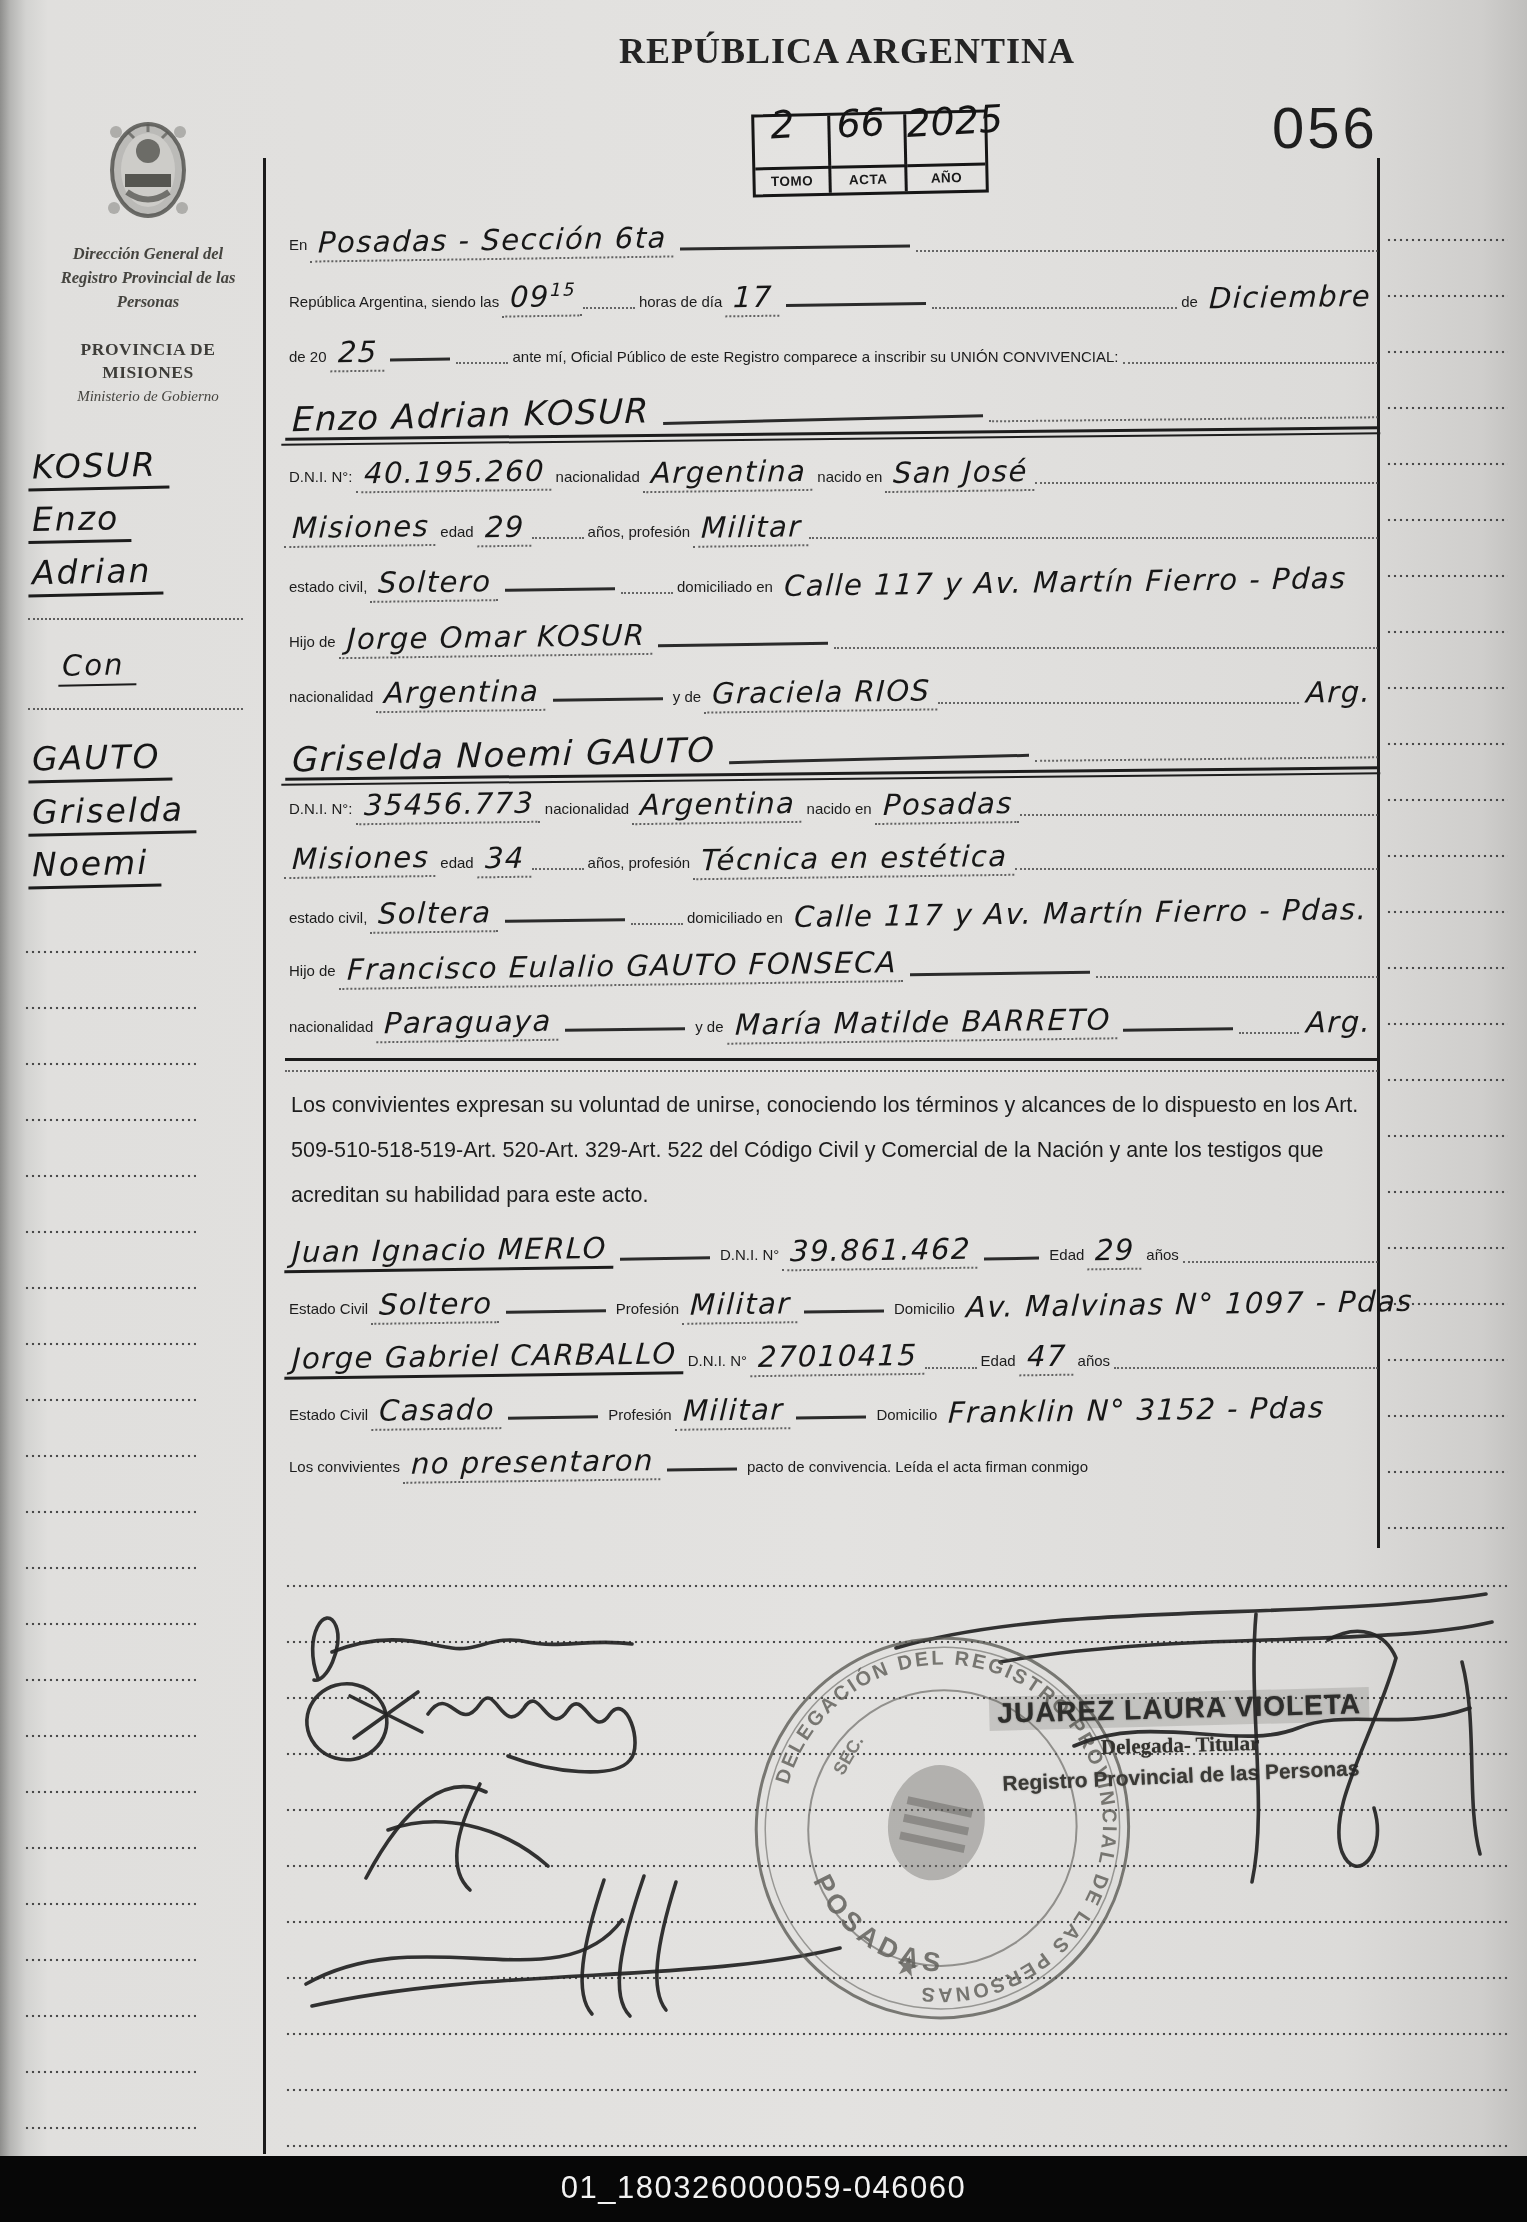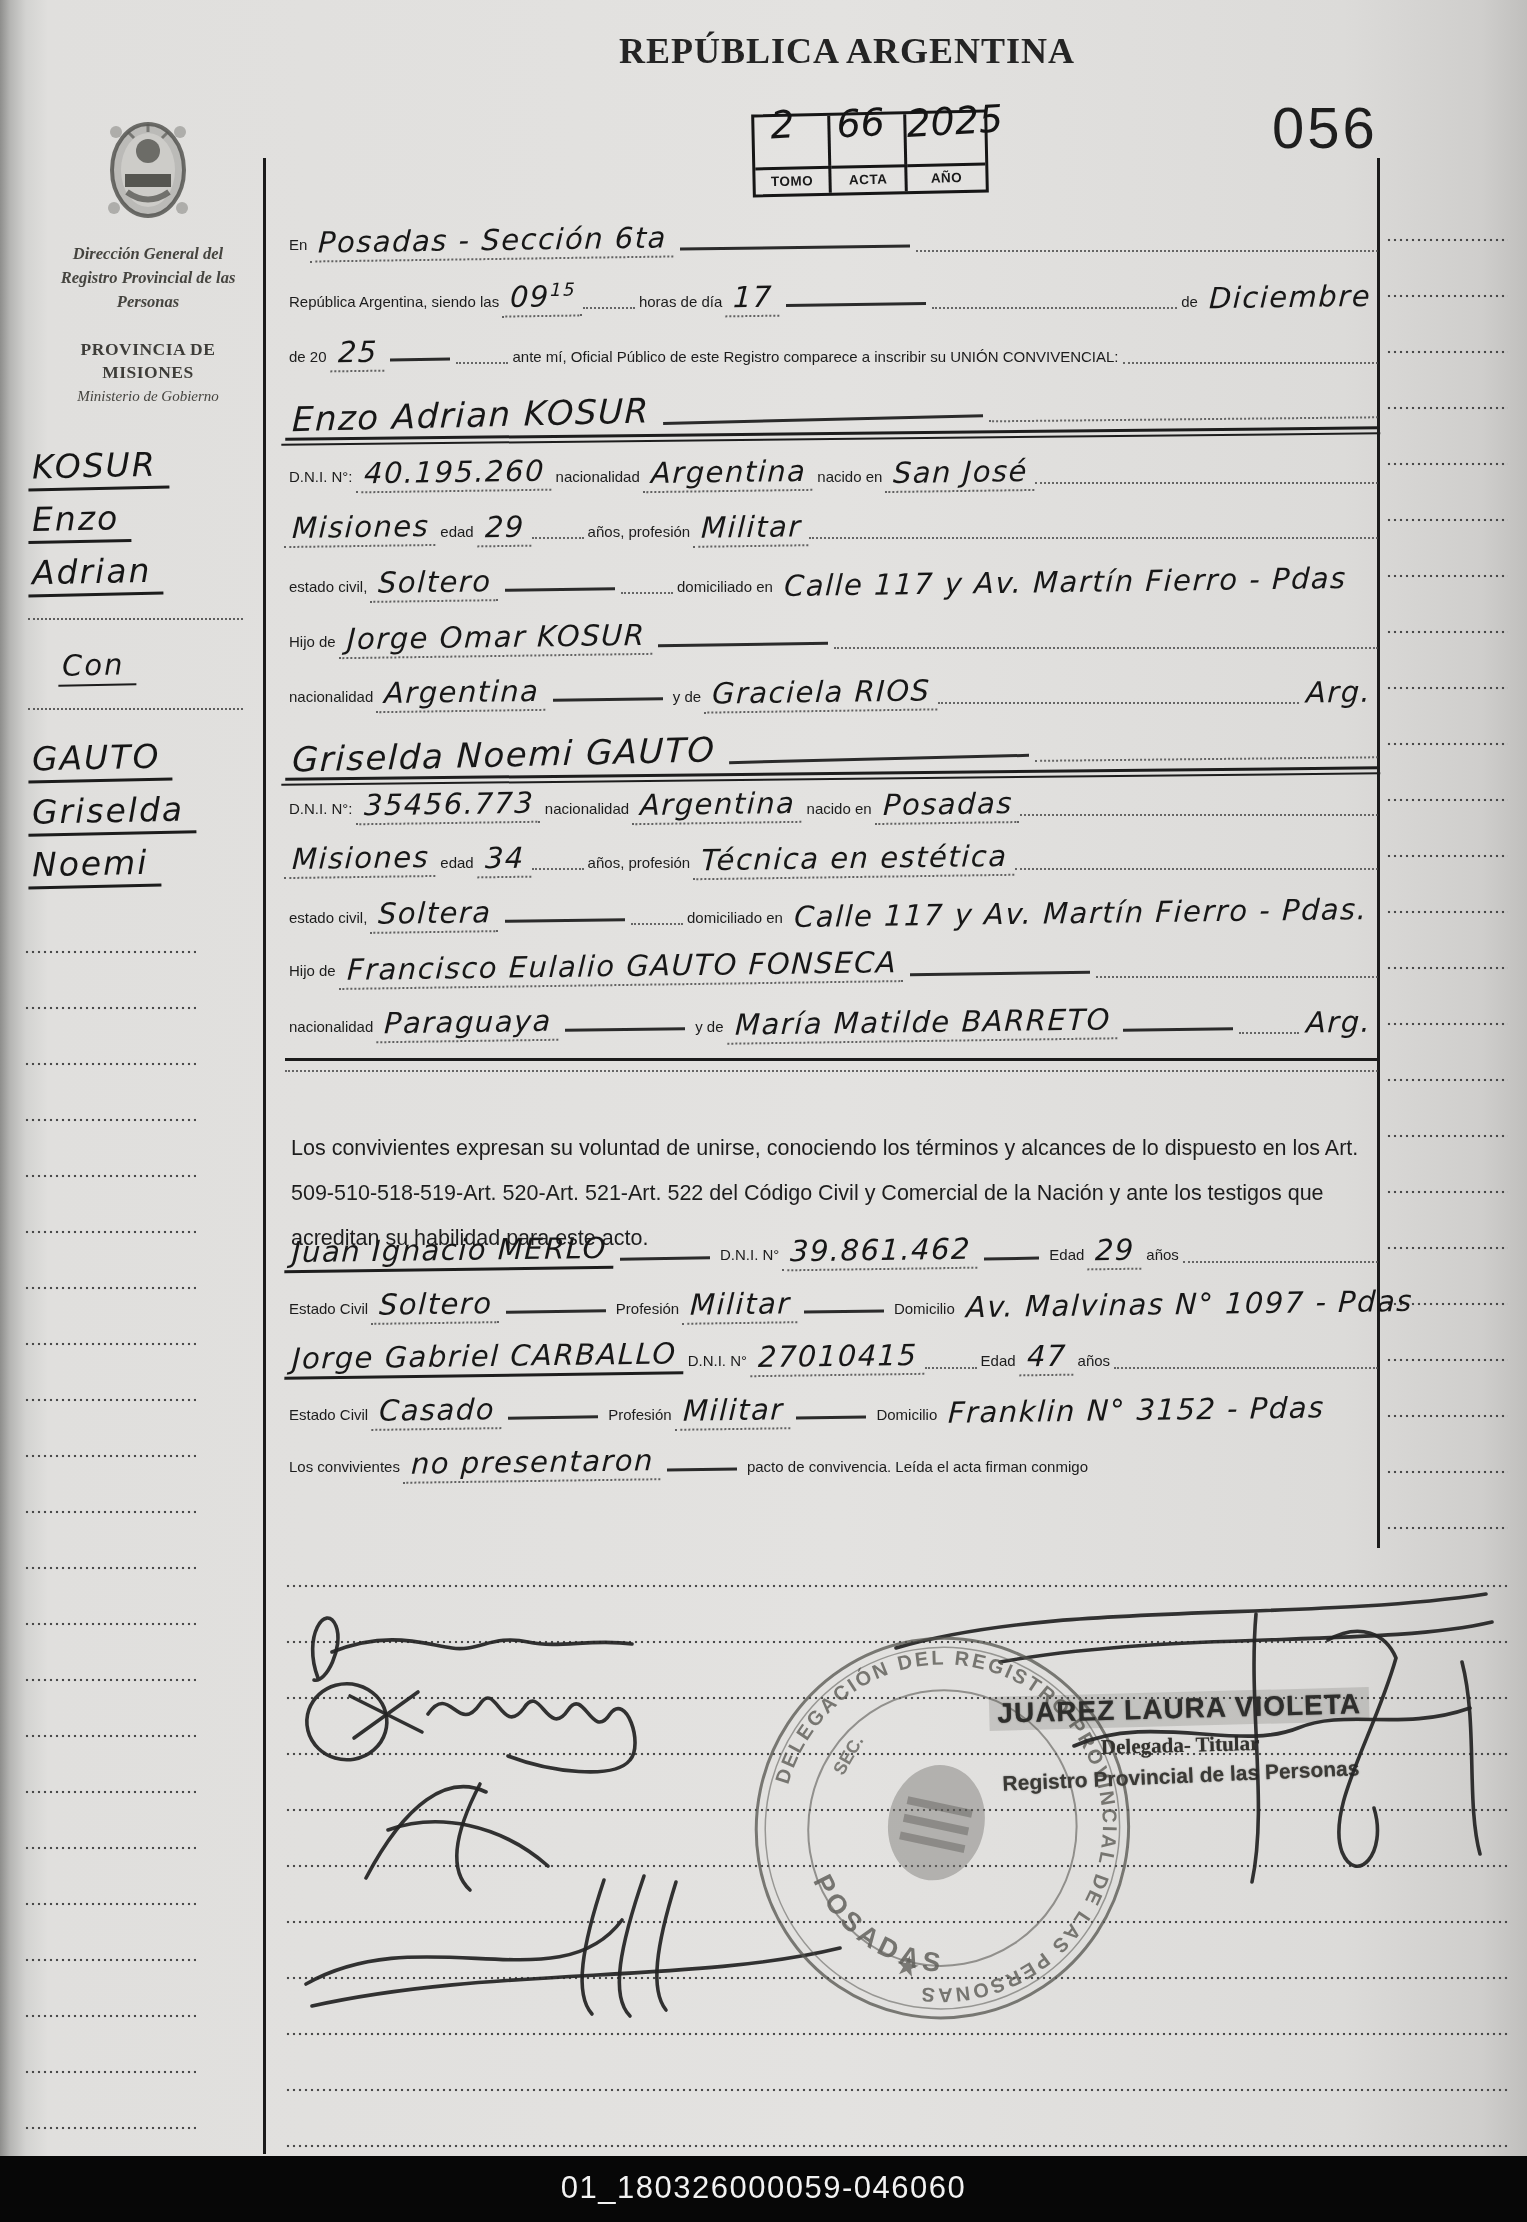--- a/index.html
+++ b/index.html
@@ -66,21 +66,21 @@
   .mname { font-family:"DejaVu Sans",sans-serif; font-style:italic; font-size:33px;
            letter-spacing:2px; color:#161616; width:max-content; max-width:210px;
            border-bottom:3px solid #1c1c1c; padding:0 12px 2px 4px; margin-bottom:9px;
            transform:rotate(-1.2deg); }
   .mname.con { font-size:29px; margin-left:30px; border-bottom-width:2.5px; margin-top:2px; }
   .mdots { border-bottom:2.5px dotted rgba(70,70,70,.85); height:2px; margin:20px 0 28px; }
   
   #form { position:absolute; left:285px; top:215px; width:1093px; height:1345px; }
   .hsep  { position:absolute; left:0; width:100%; border-top:3px solid #1c1c1c; }
   .hsep2 { position:absolute; left:0; width:100%; border-top:2px dotted rgba(70,70,70,.8); }
-  .para { position:absolute; left:6px; width:1085px; font-size:21.5px; color:#1d1d1d;margin-top:43px; }
+  .para { position:absolute; left:6px; width:1085px; font-size:21.5px; color:#1d1d1d; }
   
   .sig path { fill:none; stroke:#242424; stroke-width:3.6; stroke-linecap:round; opacity:.93; }
   .stamp-wrap { position:absolute; left:742px; top:1628px; transform:rotate(12deg); opacity:.88; }
   .stamp-text { position:absolute; left:985px; top:1692px; width:390px; text-align:center;
            transform:rotate(-1.5deg); }
   .st-name { font-size:28px; font-weight:bold; letter-spacing:1px; color:#2e2e2c;
            background:rgba(72,72,68,.18); display:inline-block; padding:1px 8px;
            text-shadow:0 0 1.5px rgba(45,45,42,.75); }
   .st-title { font-family:"Liberation Serif", serif; font-size:21px; font-weight:bold;
            color:#33322e; margin-top:7px; text-shadow:0 0 1px rgba(50,50,46,.6); }
@@ -283,21 +283,21 @@
       <span class="hw">María Matilde BARRETO</span>
       <span class="dash" style="width:110px"></span>
       <span class="sp"></span>
       <span class="hw nb">Arg.</span>
     </div>
 
     <div class="hsep" style="top:843px"></div>
     <div class="hsep2" style="top:855px"></div>
 
     <div class="para" style="top:878px">Los convivientes expresan su voluntad de unirse, conociendo los términos y alcances de lo dispuesto en los Art.</div>
-    <div class="para" style="top:923px">509-510-518-519-Art. 520-Art. 521-Art. 522 del Código Civil y Comercial de la Nación y ante los testigos que</div>
+    <div class="para" style="top:923px">509-510-518-519-Art. 520-Art. 329-Art. 522 del Código Civil y Comercial de la Nación y ante los testigos que</div>
     <div class="para" style="top:968px">acreditan su habilidad para este acto.</div>
 
     <div class="frow" style="top:1018px">
       <span class="hw ulsolid">Juan Ignacio MERLO</span>
       <span class="dash" style="width:90px"></span>
       <span class="lbl">D.N.I. N°</span>
       <span class="hw">39.861.462</span>
       <span class="dash" style="width:55px"></span>
       <span class="lbl">Edad</span>
       <span class="hw">29</span>

